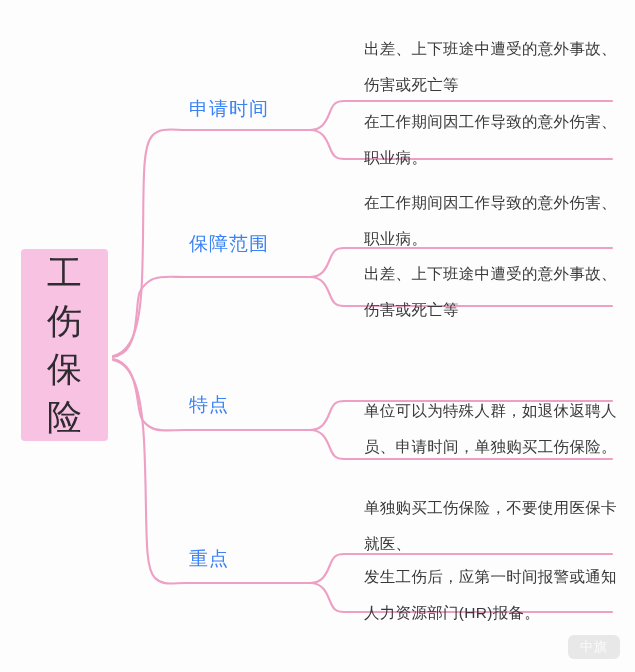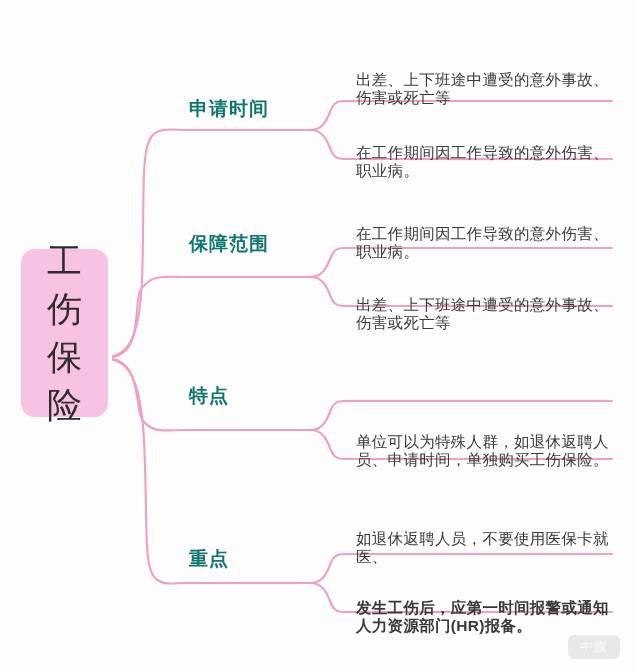--- a/index.html
+++ b/index.html
@@ -32,73 +32,72 @@
     height: 672px;
     pointer-events: none;
   }
 
   
   .root-node {
     position: absolute;
     left: 21px;
     top: 249px;
     width: 87px;
-    height: 168px;
+    height: 192px;
     background: #f8c2e2;
-    border-radius: 14px;
+    border-radius: 4px;
     display: flex;
     align-items: center;
     justify-content: center;
   }
   .root-node-label {
     font-size: 35px;
     line-height: 48px;
     color: #2f2b30;
     font-weight: 500;
     text-align: center;
     writing-mode: horizontal-tb;
     width: 40px;
     letter-spacing: 0px;
     word-break: break-all;
   }
 
   
   .branch-label {
     position: absolute;
     font-size: 19px;
-    color: #0f766e;
-    font-weight: 700;
+    color: #3b82f6;
+    font-weight: 400;
     white-space: nowrap;
     letter-spacing: 1px;
   }
   .branch-label.b0 { left: 189px; top: 96px; }
   .branch-label.b1 { left: 189px; top: 231px; }
-  .branch-label.b2 { left: 189px; top: 383px; }
+  .branch-label.b2 { left: 189px; top: 392px; }
   .branch-label.b3 { left: 189px; top: 546px; }
 
   
   .leaf-text {
     position: absolute;
-    left: 356px;
+    left: 364px;
     width: 262px;
     font-size: 15.5px;
-    line-height: 18px;
+    line-height: 36px;
     color: #3a383a;
     letter-spacing: 0.3px;
-    margin-top: 40px;
   }
 
   .leaf-text.l00 { top: 31px; }
   .leaf-text.l01 { top: 104px; }
   .leaf-text.l10 { top: 185px; }
   .leaf-text.l11 { top: 256px; }
   .leaf-text.l20 { top: 325px; }
   .leaf-text.l21 { top: 393px; }
   .leaf-text.l30 { top: 490px; }
-  .leaf-text.l31 { top: 559px; font-weight: bold; }
+  .leaf-text.l31 { top: 559px; }
 
   
   .watermark {
     position: absolute;
     left: 568px;
     top: 635px;
     width: 52px;
     height: 24px;
     background: #e8e8e8;
     border-radius: 6px;
@@ -157,20 +156,20 @@
   <div class="branch-label b3">重点</div>
 
   <div class="leaf-text l00">出差、上下班途中遭受的意外事故、伤害或死亡等</div>
   <div class="leaf-text l01">在工作期间因工作导致的意外伤害、职业病。</div>
 
   <div class="leaf-text l10">在工作期间因工作导致的意外伤害、职业病。</div>
   <div class="leaf-text l11">出差、上下班途中遭受的意外事故、伤害或死亡等</div>
 
   <div class="leaf-text l21">单位可以为特殊人群，如退休返聘人员、申请时间，单独购买工伤保险。</div>
 
-  <div class="leaf-text l30">如退休返聘人员，不要使用医保卡就医、</div>
+  <div class="leaf-text l30">单独购买工伤保险，不要使用医保卡就医、</div>
   <div class="leaf-text l31">发生工伤后，应第一时间报警或通知人力资源部门(HR)报备。</div>
 
   <div class="watermark">
     <span class="watermark-label">中旗</span>
   </div>
 
 </div>
 
 </body></html>

